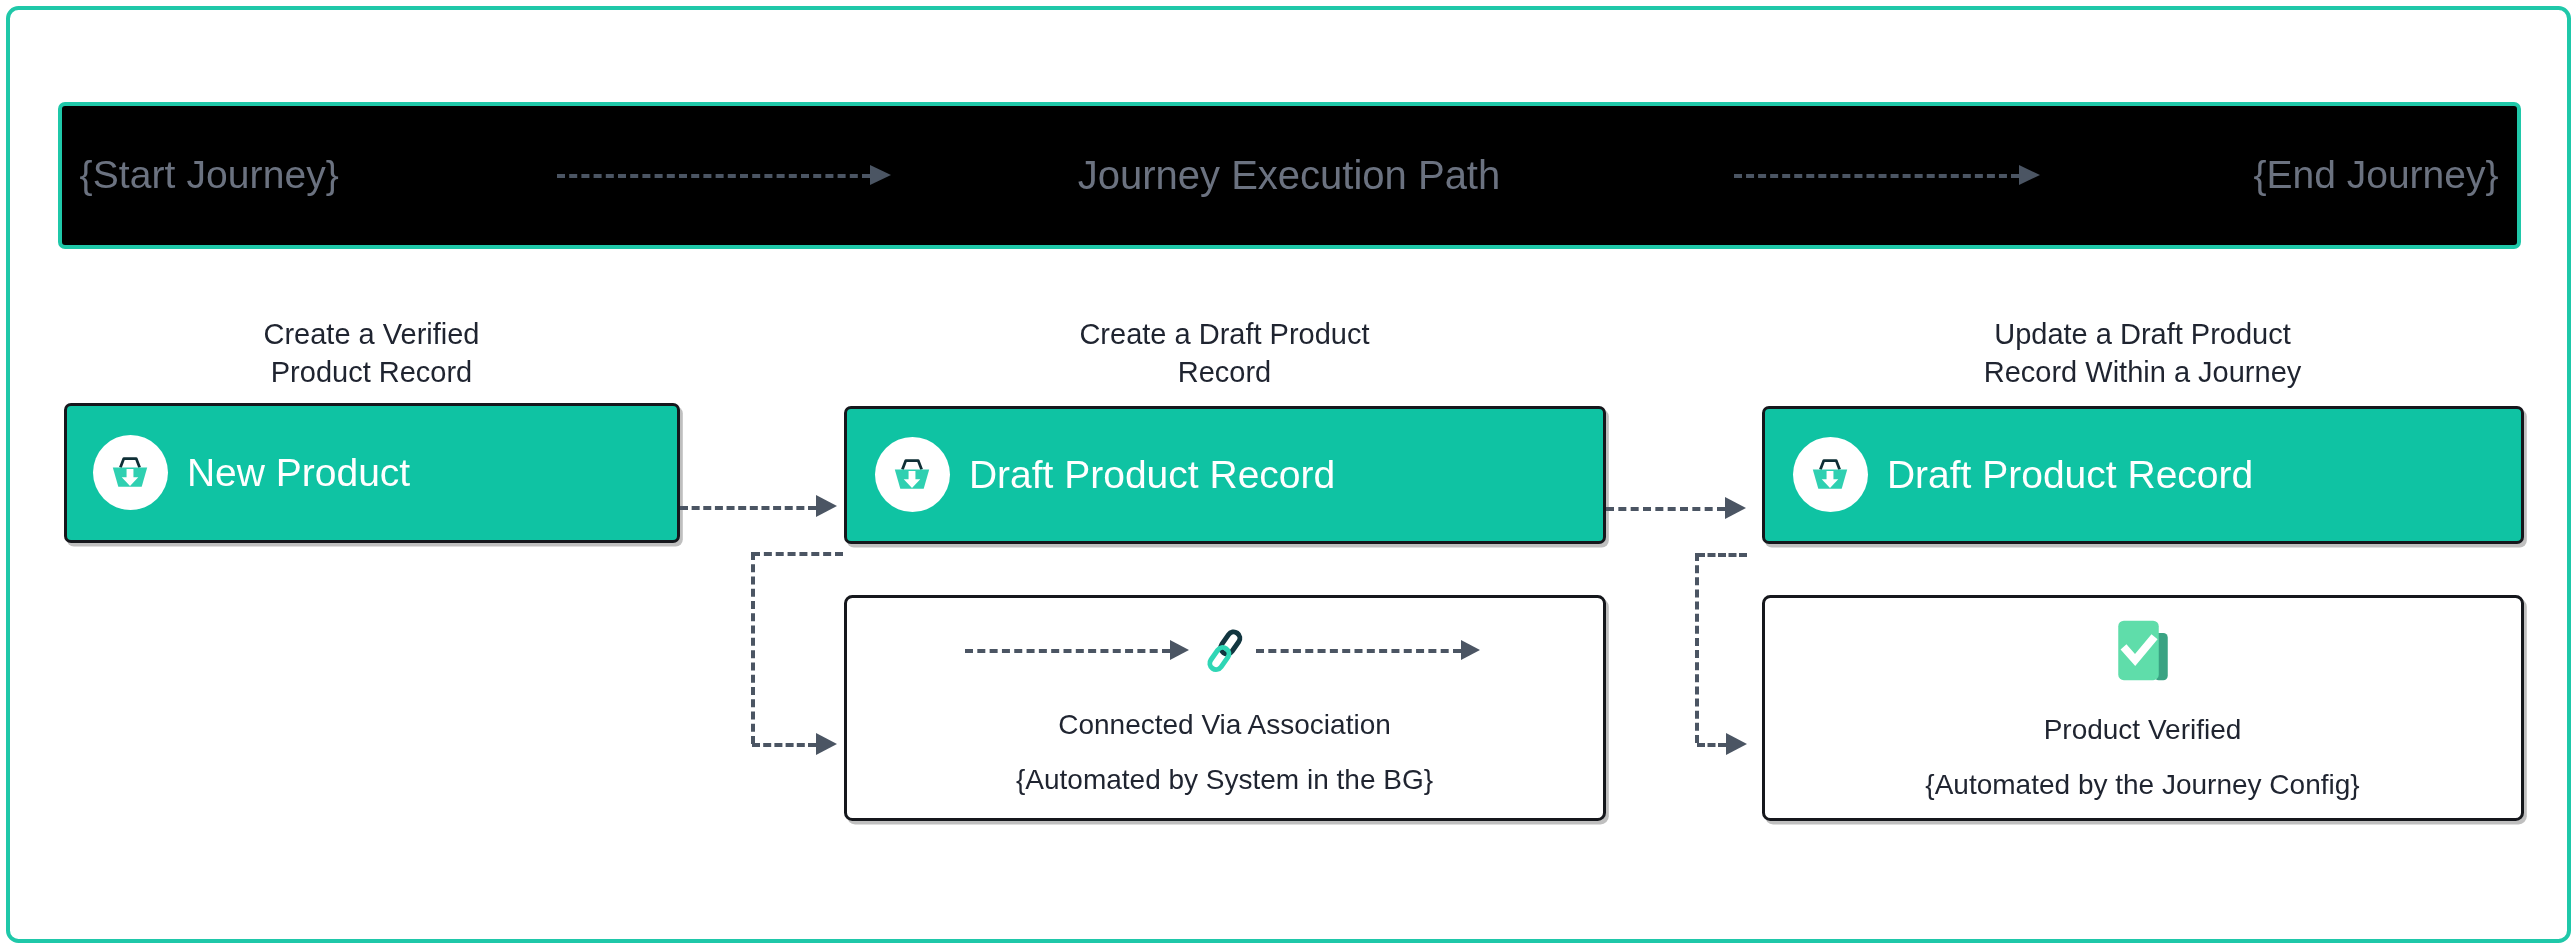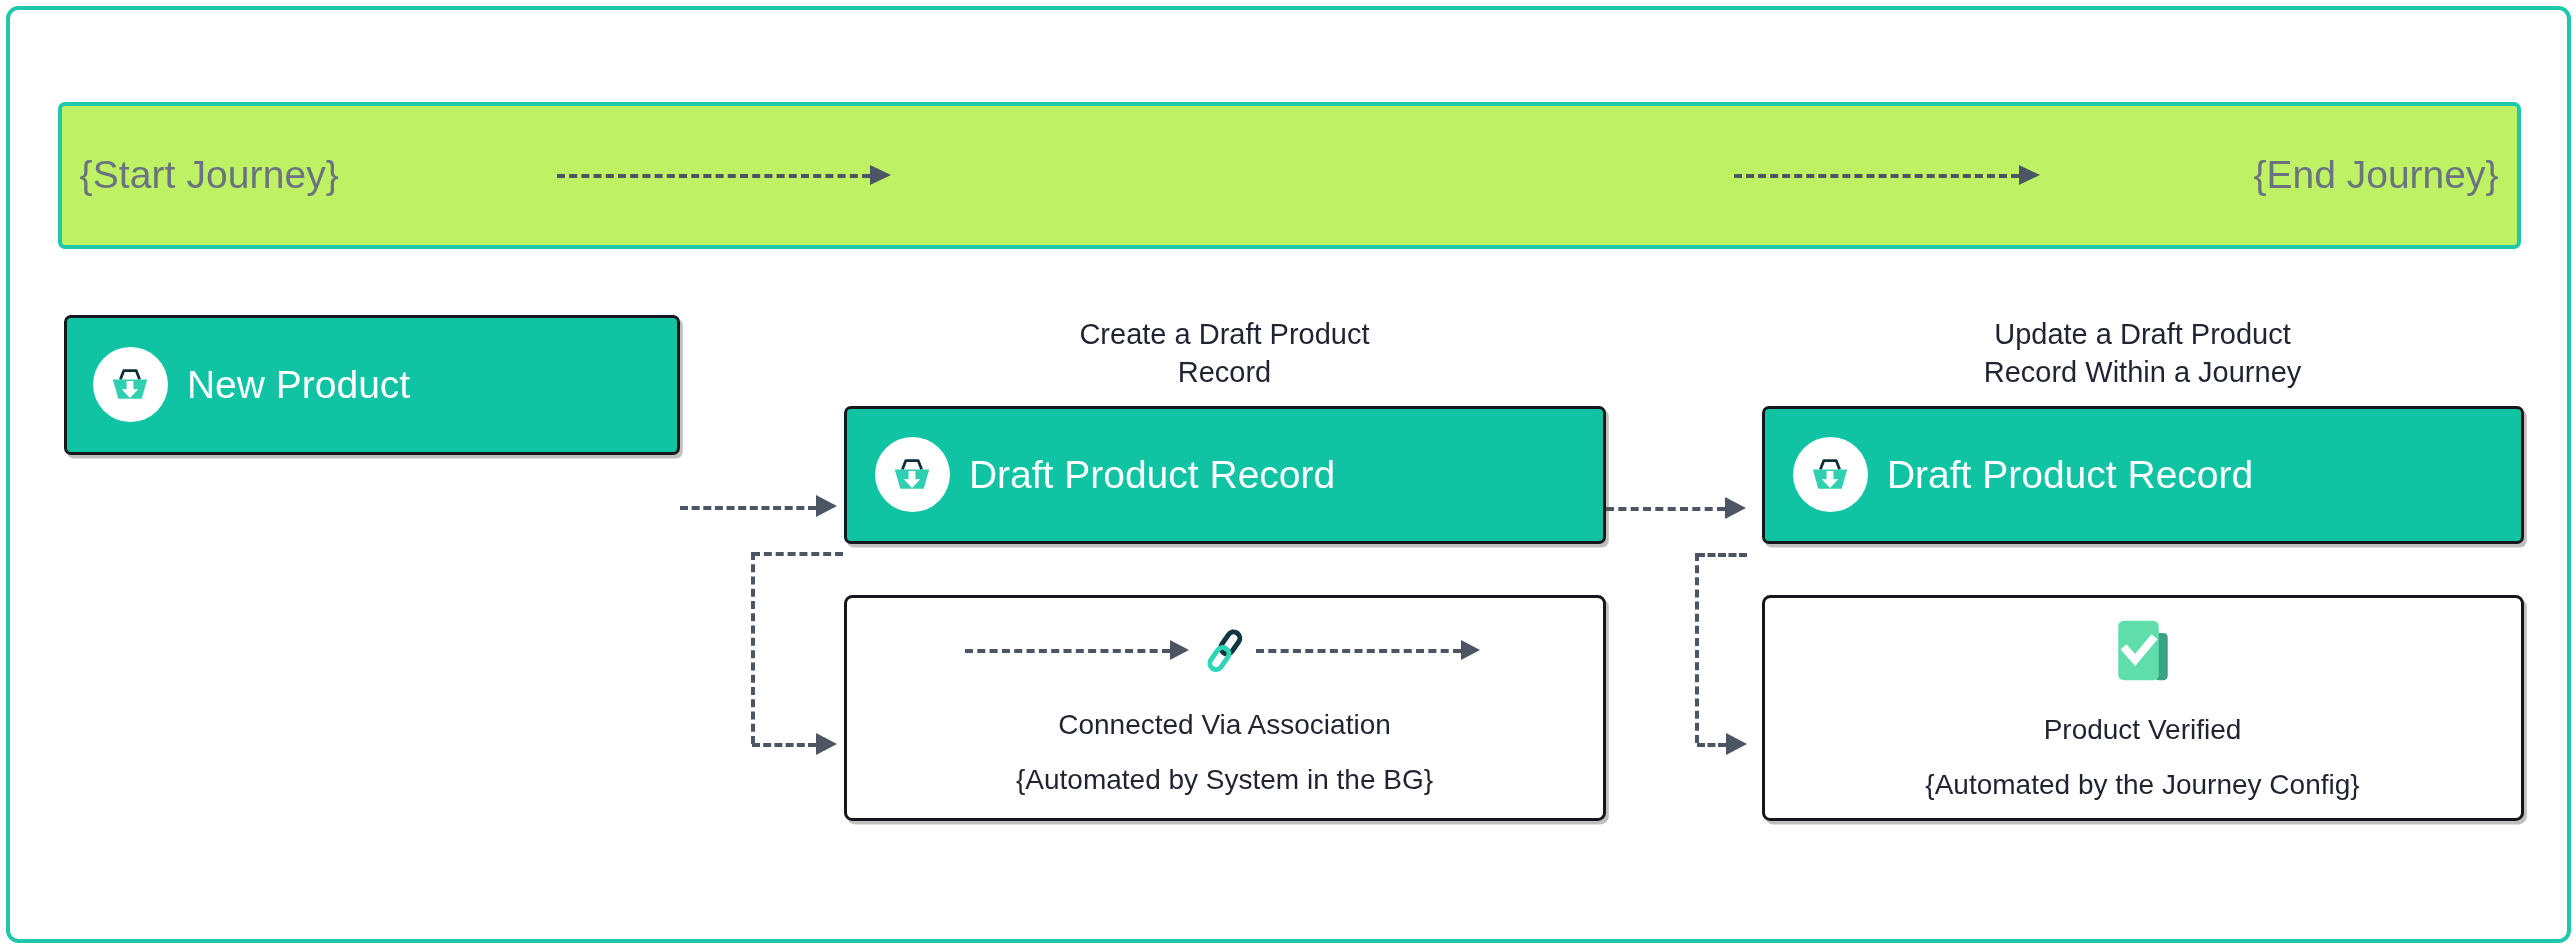--- a/index.html
+++ b/index.html
@@ -20,21 +20,21 @@
     background: #fff;
   }
 
   
   .journey-band {
     position: absolute;
     left: 48px; top: 92px;
     width: 2463px; height: 147px;
     border: 4.8px solid #1fc8a9;
     border-radius: 7px;
-    background: #bef264;
+    background: #000000;
     display: flex;
     align-items: center;
     padding-left: 32px;
   }
   .journey-start {
     position: absolute;
     left: 18px;
     font-size: 39px;
     color: #6b7280;
     letter-spacing: 0.1px;
@@ -212,33 +212,36 @@
   .link-svg   { width: 53px; height: 53px; display: block; }
   .verify-svg { width: 72px; height: 72px; display: block; }
 </style>
 </head>
 <body>
 
 <div class="frame">
 
   <div class="journey-band">
     <div class="journey-start">{Start Journey}</div>
+    <div class="journey-title">Journey Execution Path</div>
     <div class="journey-end">{End Journey}</div>
   </div>
 
   <div class="band-arrow" id="band-arrow-1">
     <div class="ln"></div>
       <div class="hd"></div>
   </div>
   <div class="band-arrow" id="band-arrow-2">
     <div class="ln"></div>
       <div class="hd"></div>
   </div>
 
   <div class="col" id="col-1">
+    <div class="col-caption">Create a Verified
+Product Record</div>
 
     <div class="node-card" id="node-1">
       <div class="node-badge">
         <svg class="basket-svg" viewBox="0 0 64 64">
           <path d="M18 24 L23 11 L41 11 L46 24" fill="none" stroke="#0f2f36" stroke-width="4" stroke-linejoin="round"></path>
           <path d="M7 24 L57 24 L49 52 L15 52 Z" fill="#2fd0b1"></path>
           <path d="M27 26 L37 26 L37 38 L44 38 L32 51 L20 38 L27 38 Z" fill="#ffffff"></path>
         </svg>
       </div>
       <div class="node-label">New Product</div>

